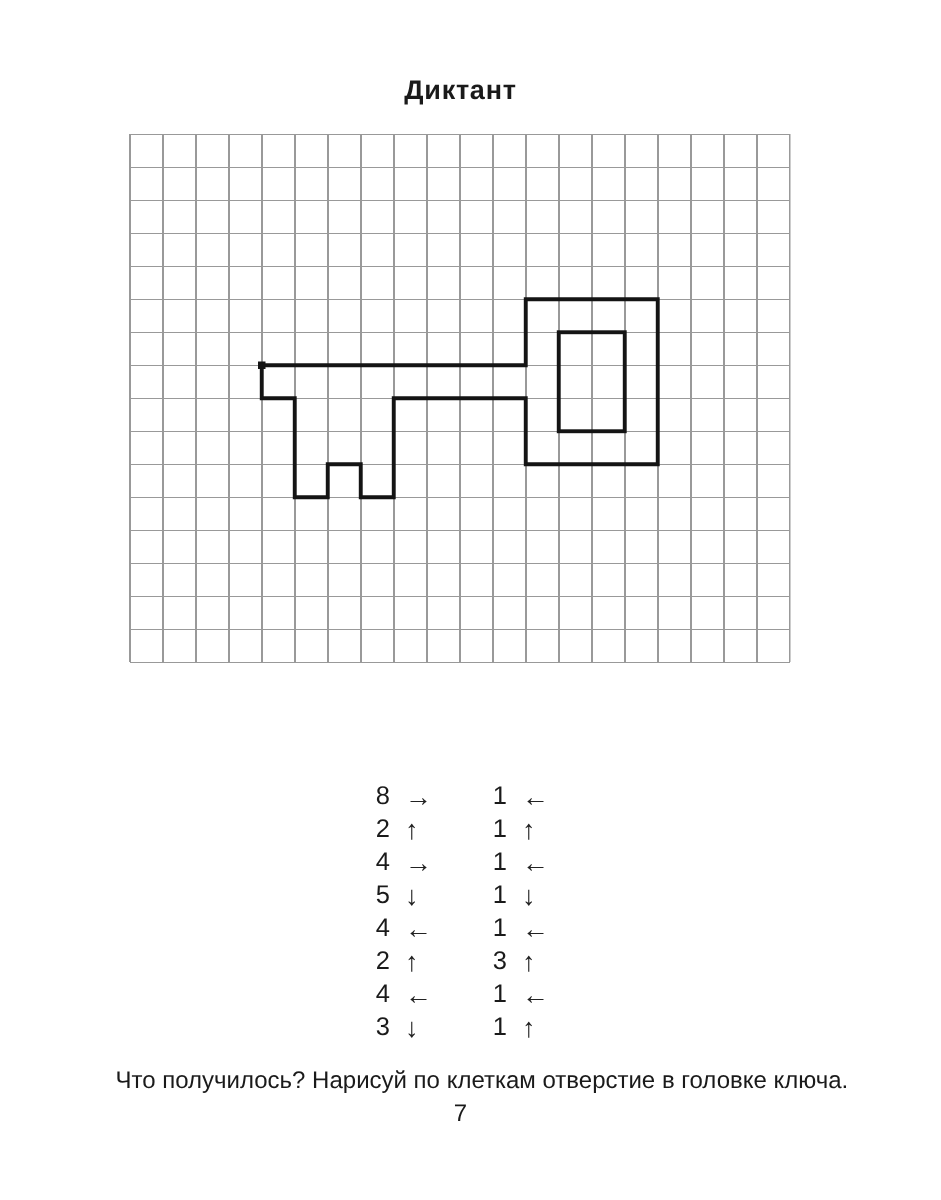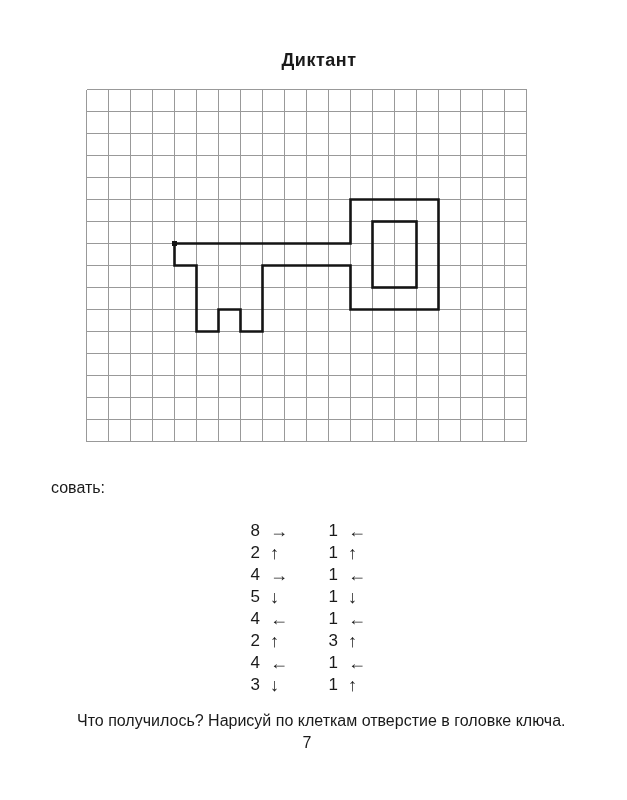--- a/index.html
+++ b/index.html
@@ -5,21 +5,21 @@
   html,body{margin:0;padding:0;}
   body{
     width:627px;height:800px;
     background:#ffffff;
     font-family:"Liberation Sans",sans-serif;
     color:#1a1a1a;
     position:relative;
     overflow:hidden;
   }
   .title{
-    position:absolute;top:50px;left:12px;width:614px;margin:0;
+    position:absolute;top:50px;left:0;width:614px;margin:0;
     text-align:center;font-size:18px;font-weight:700;letter-spacing:.5px;
   }
   .grid-wrap{position:absolute;left:86px;top:89px;line-height:0;}
   .instruction{position:absolute;left:51px;top:477px;margin:0;font-size:16px;line-height:22px;}
   .instruction .line{display:block;white-space:nowrap;}
   .instruction .indent{text-indent:26px;}
   .steps{position:absolute;left:242px;top:520px;font-size:17px;}
   .step-row{display:flex;height:22px;line-height:22px;align-items:center;}
   .n1,.n2{width:18px;text-align:right;}
   .a1,.a2{width:24px;margin-left:10px;text-align:left;font-size:18px;color:#222;}
@@ -76,21 +76,20 @@
           <line x1="0" y1="330" x2="440" y2="330"></line>
           <line x1="0" y1="352" x2="440" y2="352"></line>
         </g>
         <path d="M 88 154 L 264 154 L 264 110 L 352 110 L 352 220 L 264 220 L 264 176 L 176 176 L 176 242 L 154 242 L 154 220 L 132 220 L 132 242 L 110 242 L 110 176 L 88 176 Z" fill="none" stroke="#141414" stroke-width="2.6" stroke-linejoin="miter"></path>
         <rect x="286" y="132" width="44" height="66" fill="none" stroke="#141414" stroke-width="2.6"></rect>
         <rect x="85.5" y="151.5" width="5" height="5" fill="#141414"></rect>
       </svg>
   </div>
 
   <p class="instruction">
-    <span class="line">совать:</span>
   </p>
 
   <div class="steps">
       <div class="step-row">
         <span class="n1">8</span>
         <span class="a1">→</span>
         <span class="n2">1</span>
         <span class="a2">←</span>
       </div>
       <div class="step-row">

